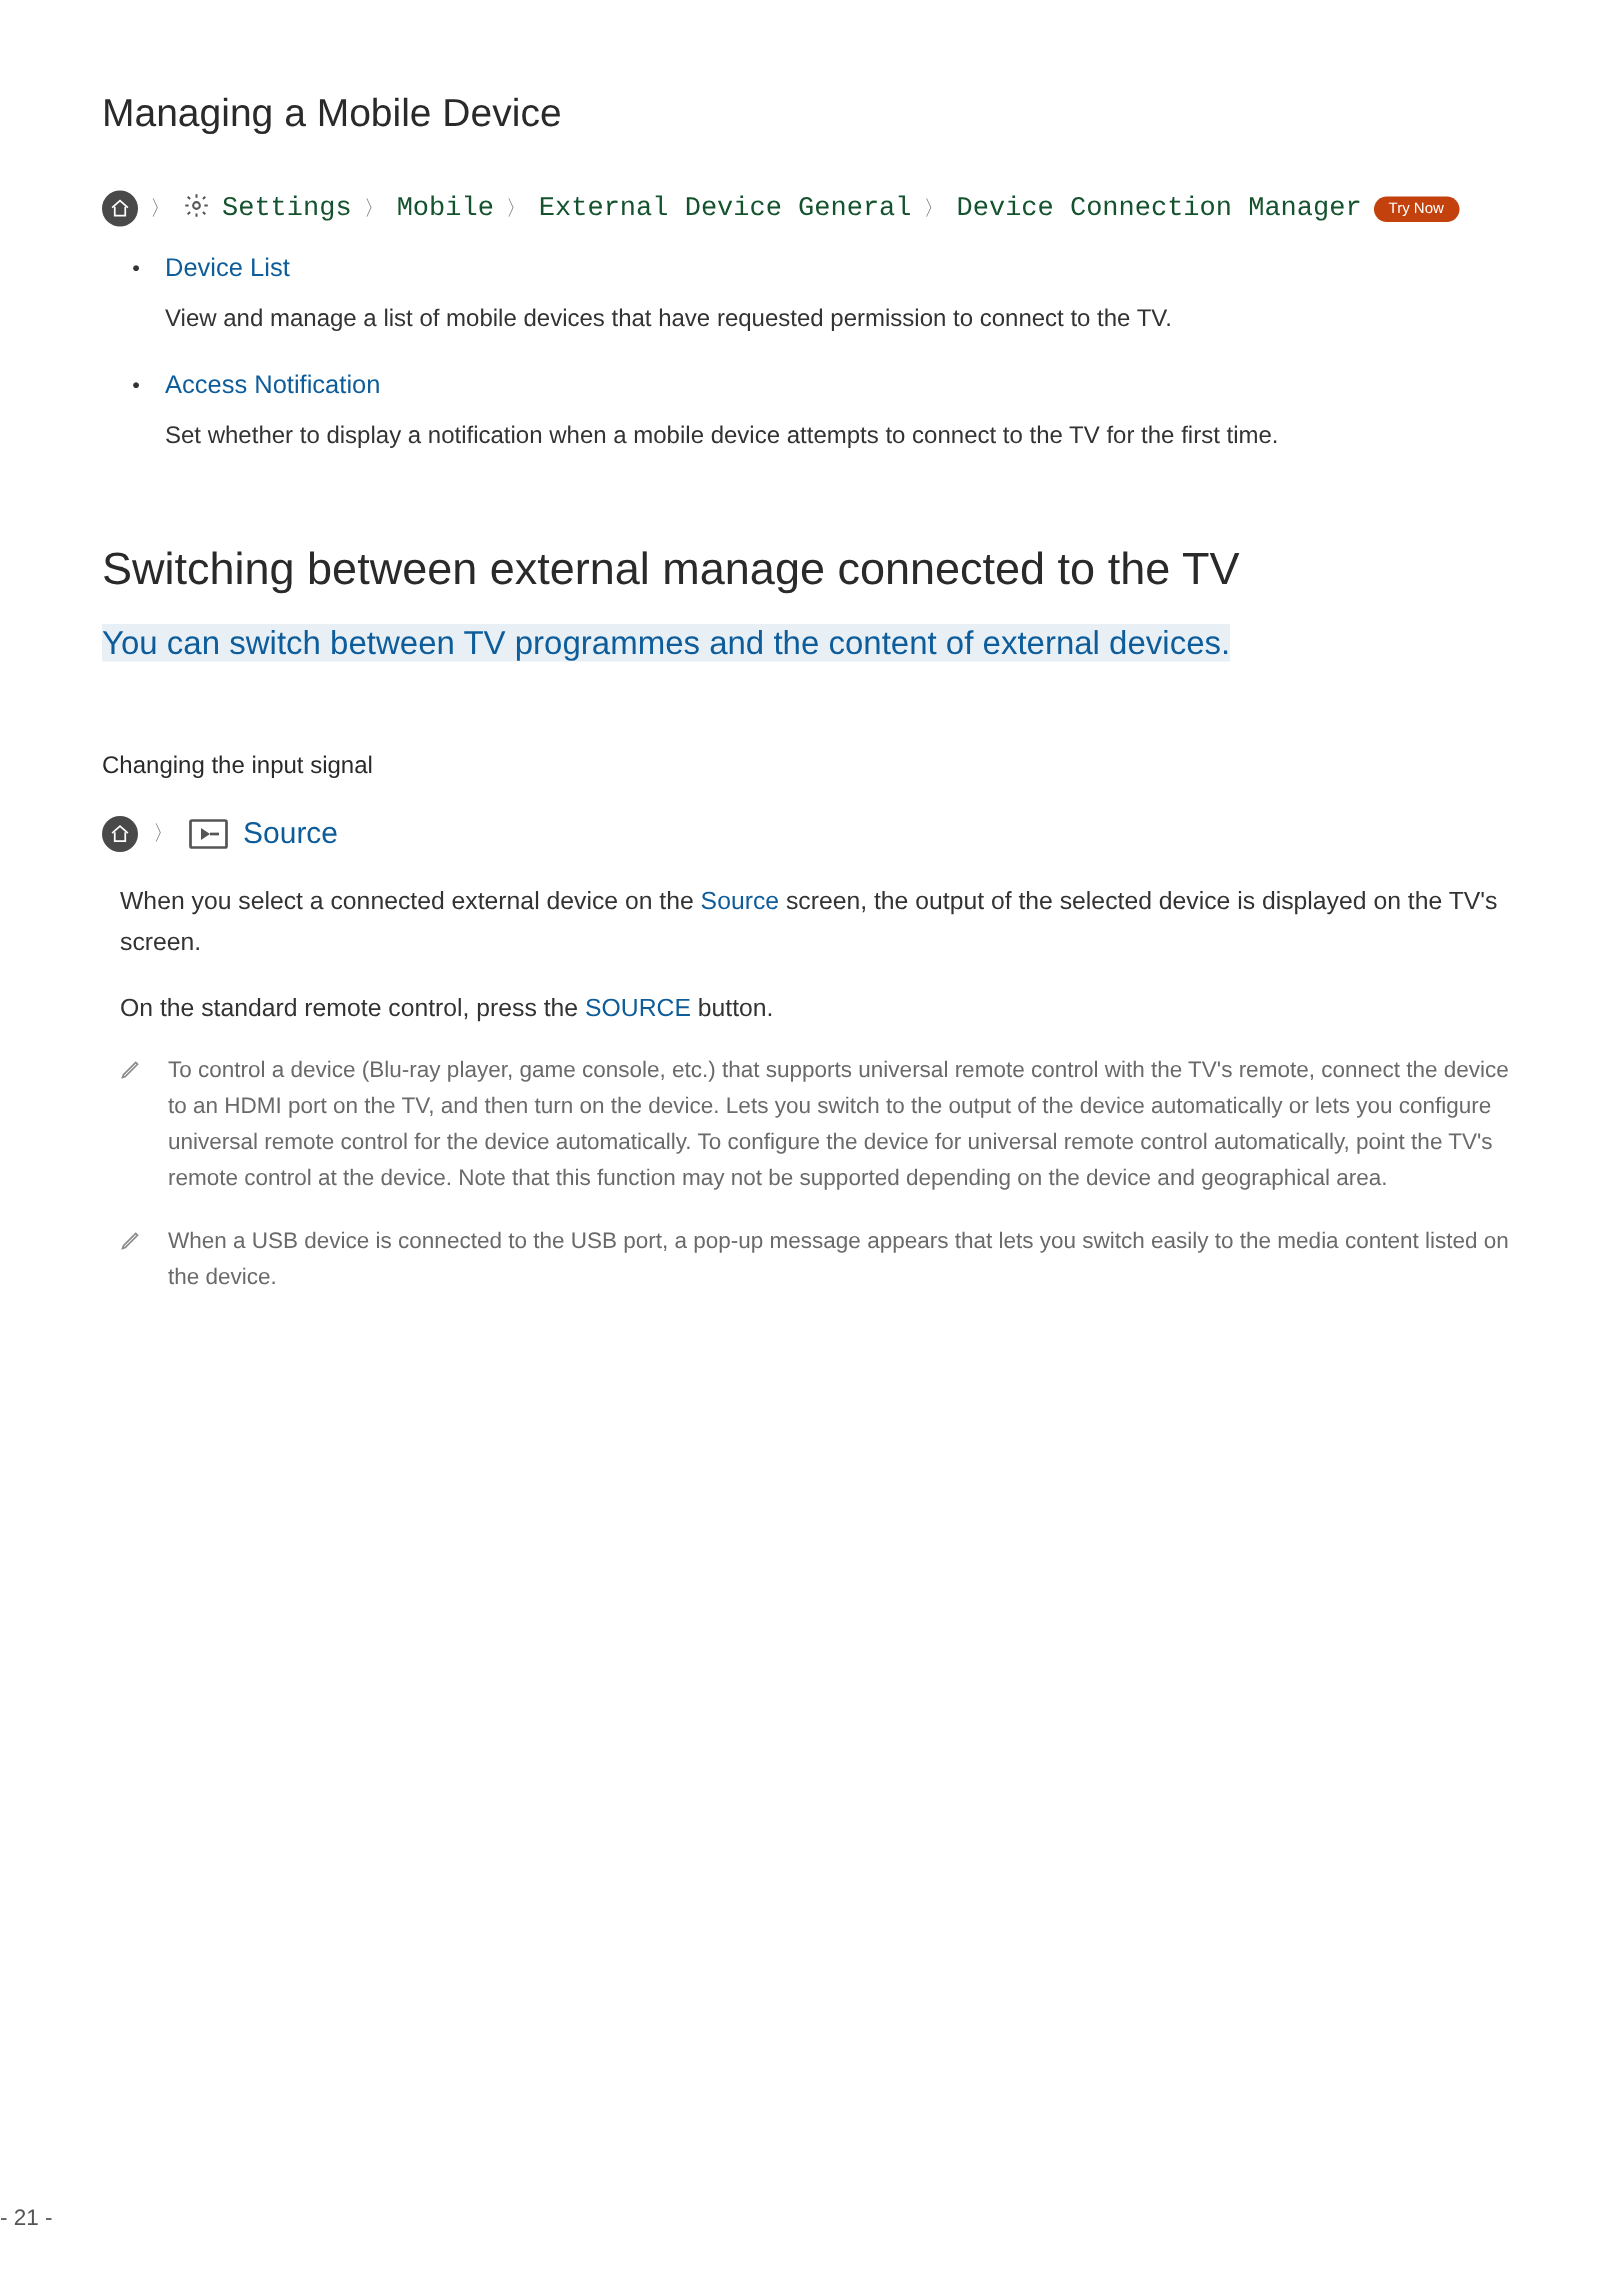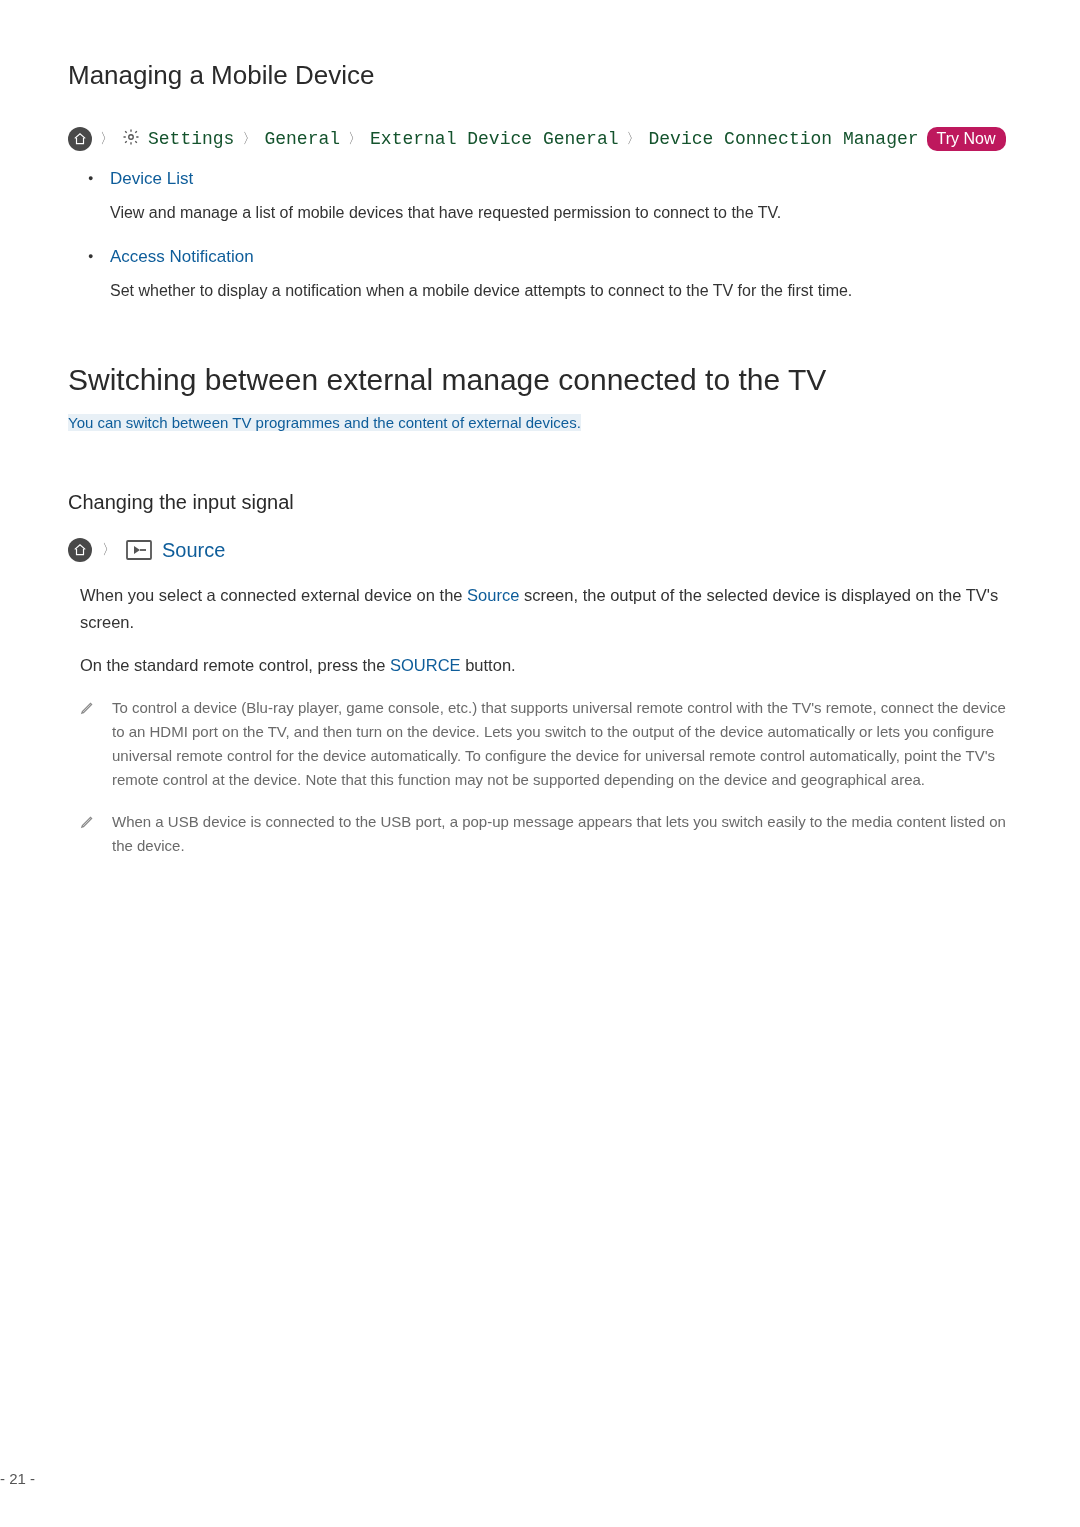--- a/index.html
+++ b/index.html
@@ -33,23 +33,23 @@
     border-radius: 50%;
     display: inline-flex;
     align-items: center;
     justify-content: center;
   }
   .home-icon-circle svg { display: block; }
   .chevron { color: #7a7a7a; font-size: 14px; }
   .gear-svg { display: inline-block; vertical-align: middle; }
   .crumb-link { color: #14532d; font-weight: 400; font-family: Liberation Mono, monospace; }
   .try-now {
-    background: #be185d;
+    background: #c2410c;
     color: #fff;
-    font-size: 16px;
+    font-size: 10px;
     padding: 3px 10px;
     border-radius: 10px;
     display: inline-flex;
     align-items: center;
   }
   .bullet-list { list-style: none; padding-left: 42px; }
   .bullet-list li { position: relative; margin-bottom: 22px; }
   .bullet-list li::before {
     content: "●";
     position: absolute;
@@ -63,26 +63,26 @@
   .main-heading {
     font-size: 30px;
     font-weight: 500;
     color: #2a2a2a;
     margin-top: 60px;
     margin-bottom: 14px;
   }
   .intro-text {
     color: #0e5d9a;
     background: #e8f0f6;
-    font-size: 15px;
+    font-size: 22px;
     display: inline;
     line-height: 1.6;
   }
   .sub-heading {
-    font-size: 20px;
+    font-size: 16px;
     font-weight: 500;
     color: #2a2a2a;
     margin-top: 56px;
     margin-bottom: 24px;
   }
   .source-row {
     display: flex;
     align-items: center;
     gap: 10px;
     margin-bottom: 20px;
@@ -130,21 +130,21 @@
   </span>
   <span class="chevron">〉</span>
   <span class="gear-svg">
     <svg width="18" height="18" viewBox="0 0 24 24" fill="none" stroke="#555" stroke-width="1.8">
       <circle cx="12" cy="12" r="3"></circle>
       <path d="M12 2v3M12 19v3M4.2 4.2l2.1 2.1M17.7 17.7l2.1 2.1M2 12h3M19 12h3M4.2 19.8l2.1-2.1M17.7 6.3l2.1-2.1"></path>
     </svg>
   </span>
   <span class="crumb-link">Settings</span>
   <span class="chevron">〉</span>
-  <span class="crumb-link">General</span>
+  <span class="crumb-link">Mobile</span>
   <span class="chevron">〉</span>
   <span class="crumb-link">External Device General</span>
   <span class="chevron">〉</span>
   <span class="crumb-link">Device Connection Manager</span>
   <span class="try-now">Try Now</span>
 </div>
 
 <ul class="bullet-list">
   <li>
     <div class="bullet-title">Device List</div>

